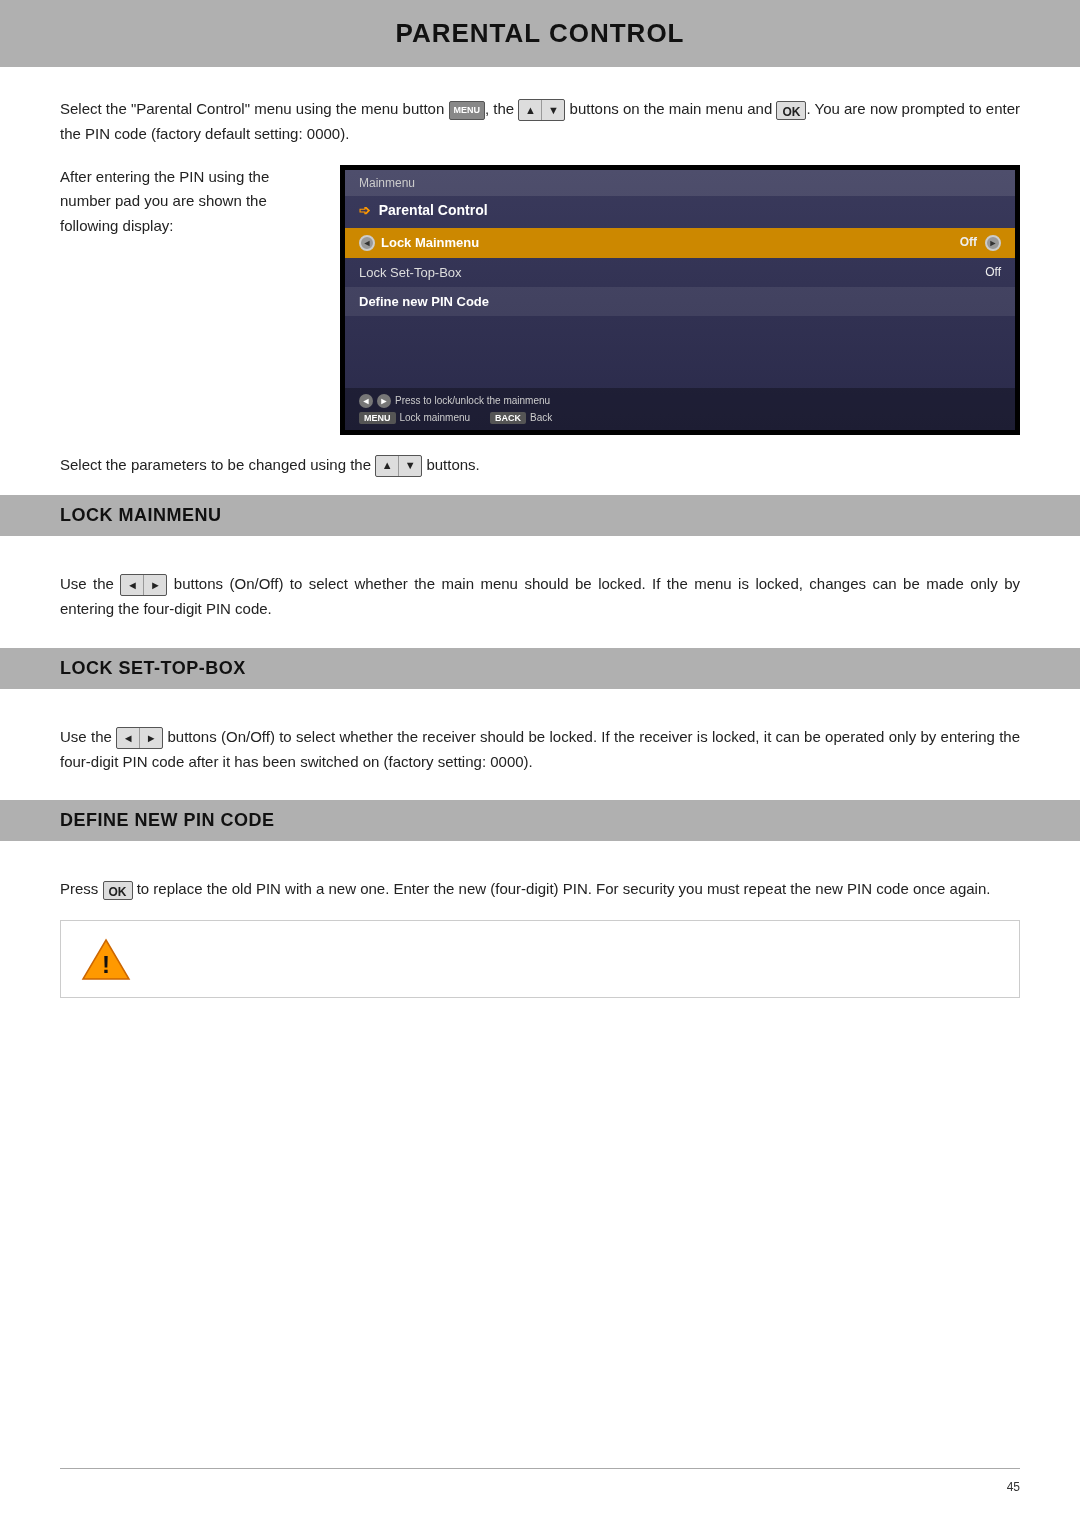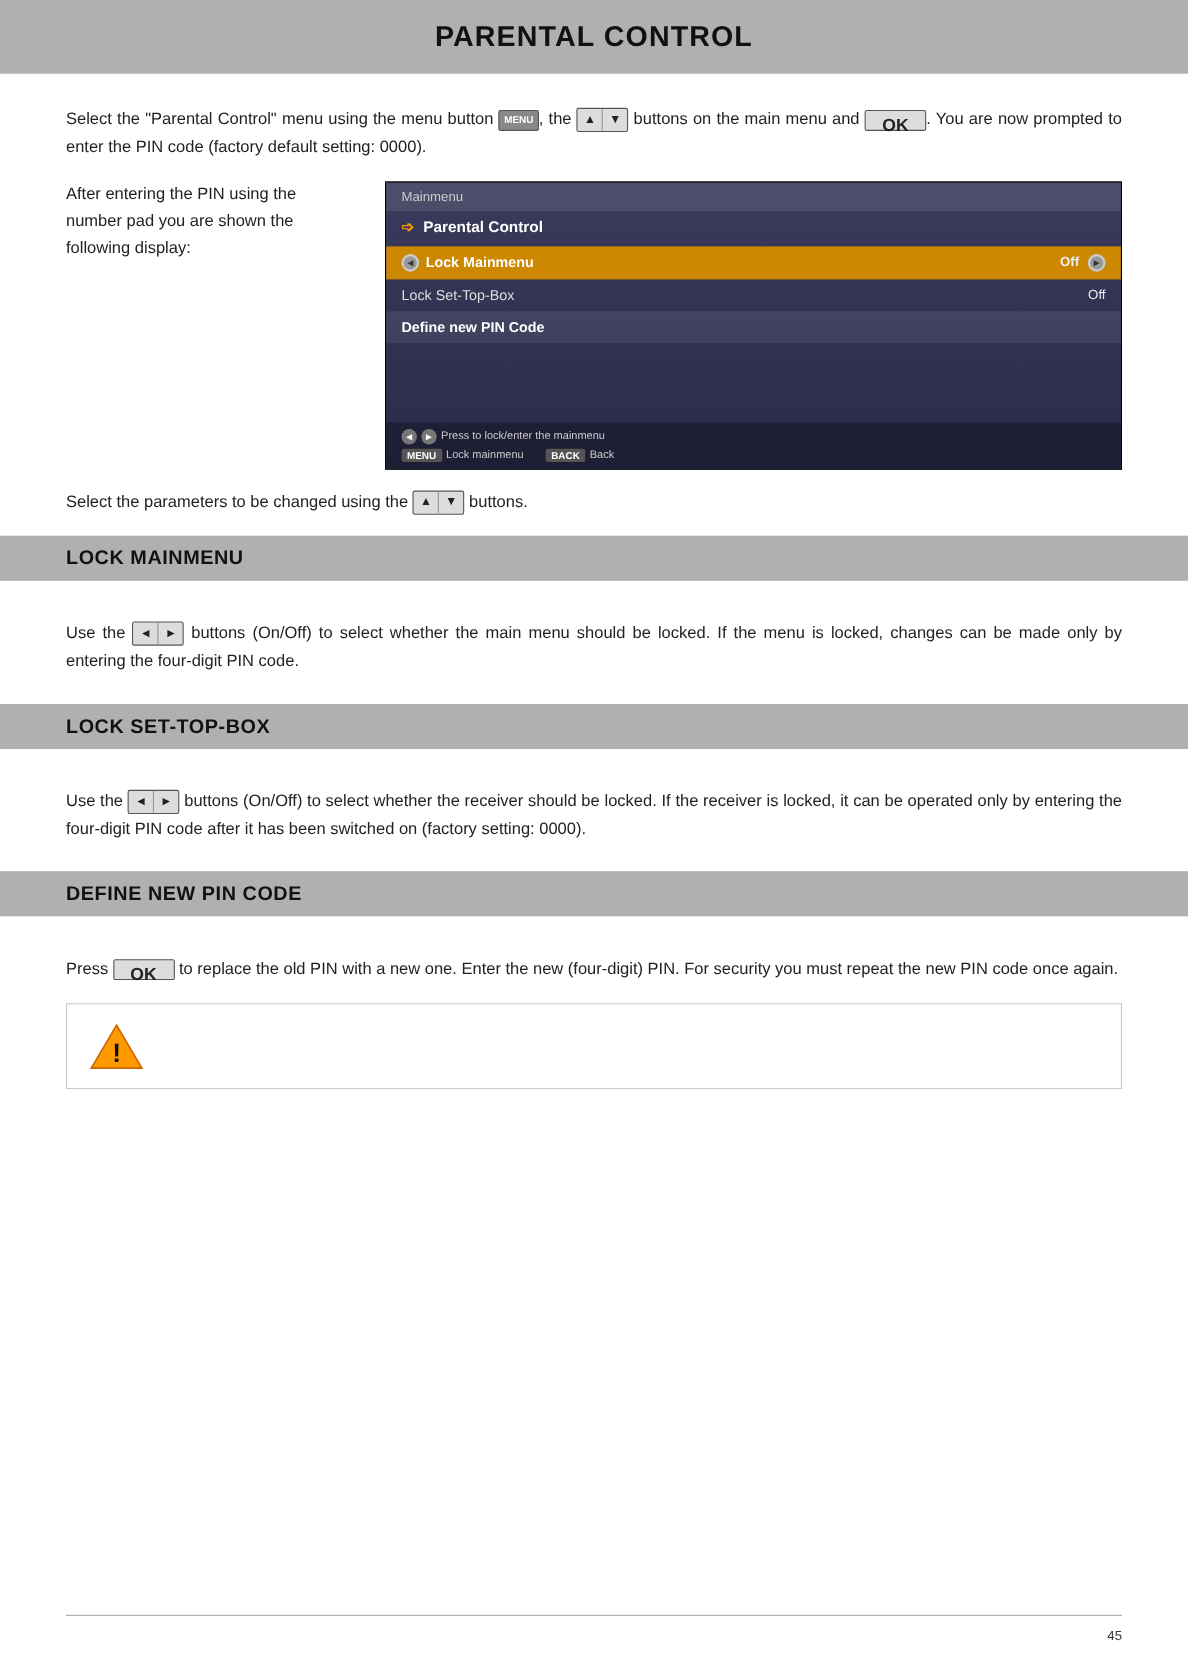--- a/index.html
+++ b/index.html
@@ -51,23 +51,23 @@
 
     
     .body-text {
       margin-bottom: 18px;
       line-height: 1.65;
       text-align: justify;
     }
     .btn-ok {
       background: #ddd;
       border: 1.5px solid #555;
-      font-size: 16px;
-      font-weight: bold;
-      padding: 1px 15px;
+      font-size: 12px;
+      font-weight: bold;
+      padding: 1px 5px;
       min-width: 26px;
       height: 19px;
       vertical-align: middle;
       border-radius: 2px;
       display: inline-block;
     }
     .btn-menu {
       background: #888;
       color: #fff;
       border: 1.5px solid #555;
@@ -112,30 +112,30 @@
     }
     .arrow-pair .divider {
       width: 1px;
       background: #999;
       height: 20px;
     }
 
     
     .intro-layout {
       display: flex;
-      gap: 30px;
+      gap: 20px;
       margin-bottom: 18px;
     }
     .intro-text {
       flex: 0 0 260px;
       line-height: 1.65;
     }
     .menu-screenshot {
       flex: 1;
-      border: 1px solid #000000;
+      border: 5px solid #000000;
       background: #2c3e50;
       padding: 0;
       overflow: hidden;
       min-height: 260px;
     }
 
     
     .tv-menu {
       background: linear-gradient(180deg, #3a3a5c 0%, #2a2a4a 100%);
       padding: 0;
@@ -348,21 +348,21 @@
             <span style="font-weight:bold;">Define new PIN Code</span>
           </div>
         </div>
 
         <div style="height:60px;"></div>
 
         <div class="tv-menu-footer">
           <div class="tv-menu-footer-hint">
             <span style="background:#777;border-radius:50%;width:14px;height:14px;display:inline-flex;align-items:center;justify-content:center;font-size:9px;color:#fff;">◄</span>
             <span style="background:#777;border-radius:50%;width:14px;height:14px;display:inline-flex;align-items:center;justify-content:center;font-size:9px;color:#fff;">►</span>
-            <span>Press  to lock/enter the mainmenu</span>
+            <span>Press  to lock/unlock the mainmenu</span>
           </div>
           <div class="tv-menu-footer-buttons">
             <div class="tv-footer-btn">
               <span class="btn-tag">MENU</span>
               <span>Lock mainmenu</span>
             </div>
             <div class="tv-footer-btn">
               <span class="btn-tag">BACK</span>
               <span>Back</span>
             </div>

